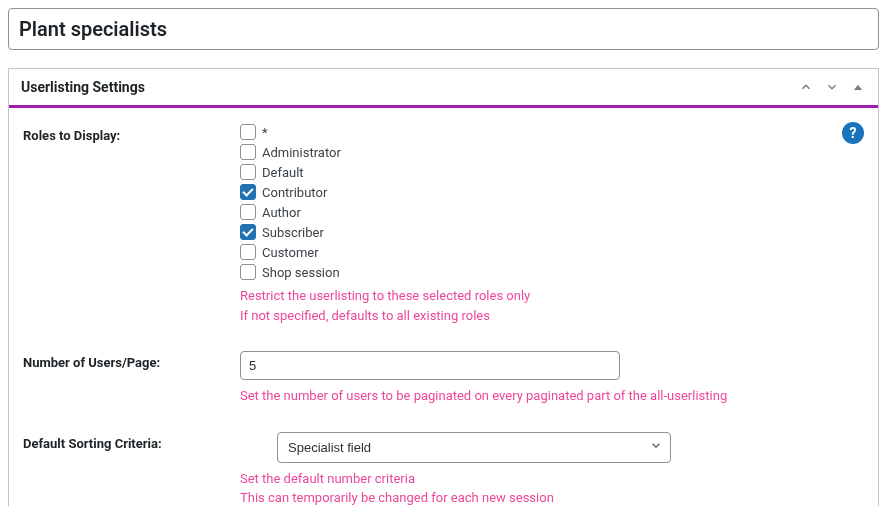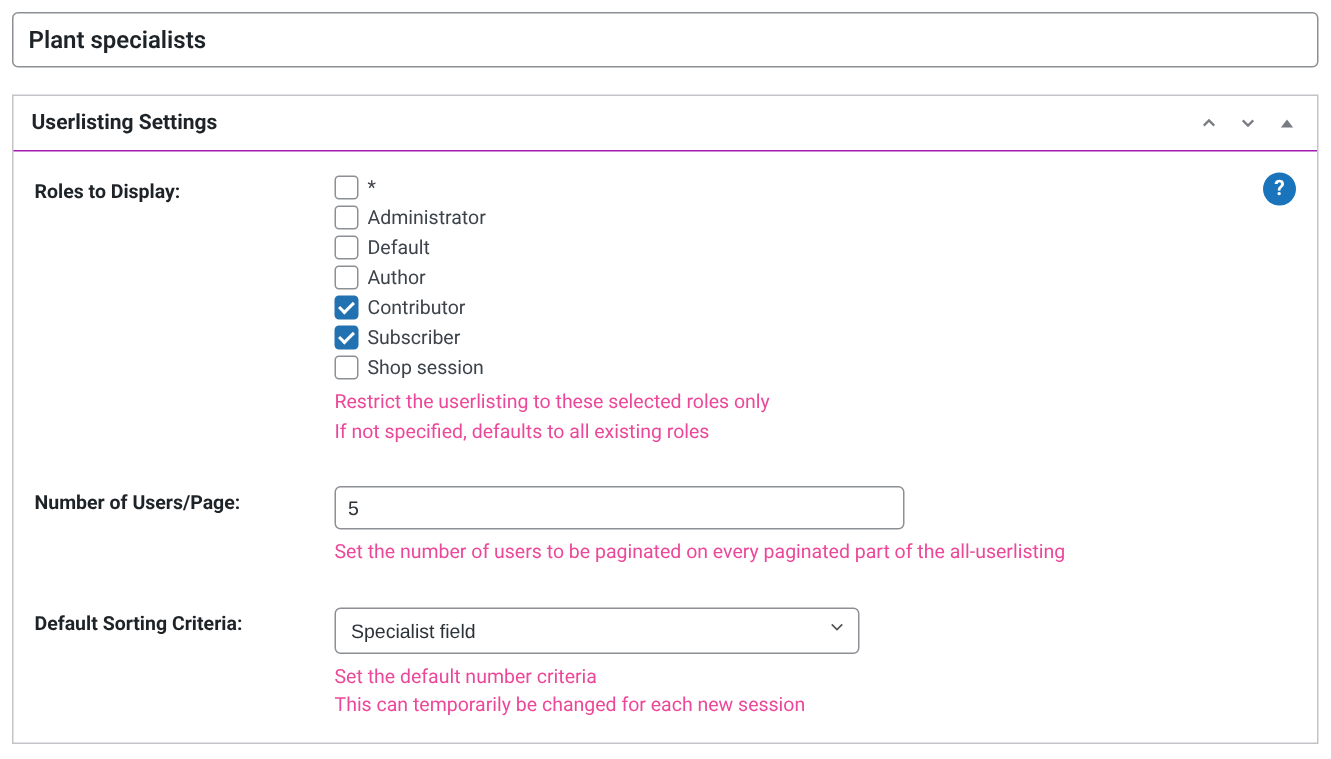--- a/index.html
+++ b/index.html
@@ -12,33 +12,33 @@
     width: 887px;
   }
   .title-box {
     border: 1px solid #8c8f94;
     border-radius: 4px;
     padding: 8px 10px;
     margin-bottom: 18px;
     background: #fff;
   }
   .title-box h1 {
-    font-size: 16px;
+    font-size: 20px;
     font-weight: 600;
     color: #1d2327;
   }
   .panel {
     border: 1px solid #c3c4c7;
     background: #fff;
   }
   .panel-header {
     display: flex;
     align-items: center;
     justify-content: space-between;
-    border-bottom: 1px solid #a21caf;
+    border-bottom: 3px solid #a21caf;
     padding: 10px 12px;
   }
   .panel-header h2 {
     font-size: 14px;
     font-weight: 700;
     color: #1d2327;
   }
   .panel-header-actions {
     display: flex;
     align-items: center;
@@ -71,20 +71,21 @@
     align-items: center;
     justify-content: center;
     font-weight: 700;
     font-size: 14px;
     cursor: pointer;
   }
   .field-row {
     display: flex;
     align-items: flex-start;
     margin-bottom: 26px;
+    gap: 17px;
   }
   .field-row:last-child { margin-bottom: 0; }
   .field-label {
     width: 200px;
     flex-shrink: 0;
     font-size: 13px;
     font-weight: 700;
     color: #1d2327;
     padding-top: 4px;
   }
@@ -135,22 +136,23 @@
     width: 380px;
     max-width: 100%;
     padding: 6px 8px;
     border: 1px solid #8c8f94;
     border-radius: 4px;
     font-size: 13px;
     color: #2c3338;
   }
   .select-wrap {
     position: relative;
-    width: 350px;
+    width: 394px;
     max-width: 100%;
+    margin-left: 37px;
   }
   .select-wrap select {
     width: 100%;
     padding: 7px 30px 7px 10px;
     border: 1px solid #8c8f94;
     border-radius: 4px;
     font-size: 13px;
     color: #2c3338;
     background: #fff;
     appearance: none;
@@ -207,30 +209,34 @@
         </label>
         <label class="check-item">
           <input type="checkbox" style="">
           <span>Administrator</span>
         </label>
         <label class="check-item">
           <input type="checkbox" style="">
           <span>Default</span>
         </label>
         <label class="check-item">
-          <input type="checkbox" style="">
-          <span>Author</span>
-        </label>
-        <label class="check-item">
           <input type="checkbox" checked="" style="">
           <span>Contributor</span>
         </label>
         <label class="check-item">
+          <input type="checkbox" style="">
+          <span>Author</span>
+        </label>
+        <label class="check-item">
           <input type="checkbox" checked="" style="">
           <span>Subscriber</span>
+        </label>
+        <label class="check-item">
+          <input type="checkbox" style="">
+          <span>Customer</span>
         </label>
         <label class="check-item">
           <input type="checkbox" style="">
           <span>Shop session</span>
         </label>
         <div class="desc">Restrict the userlisting to these selected roles only</div>
         <div class="desc" style="margin-top:0">If not specified, defaults to all existing roles</div>
       </div>
     </div>
 

